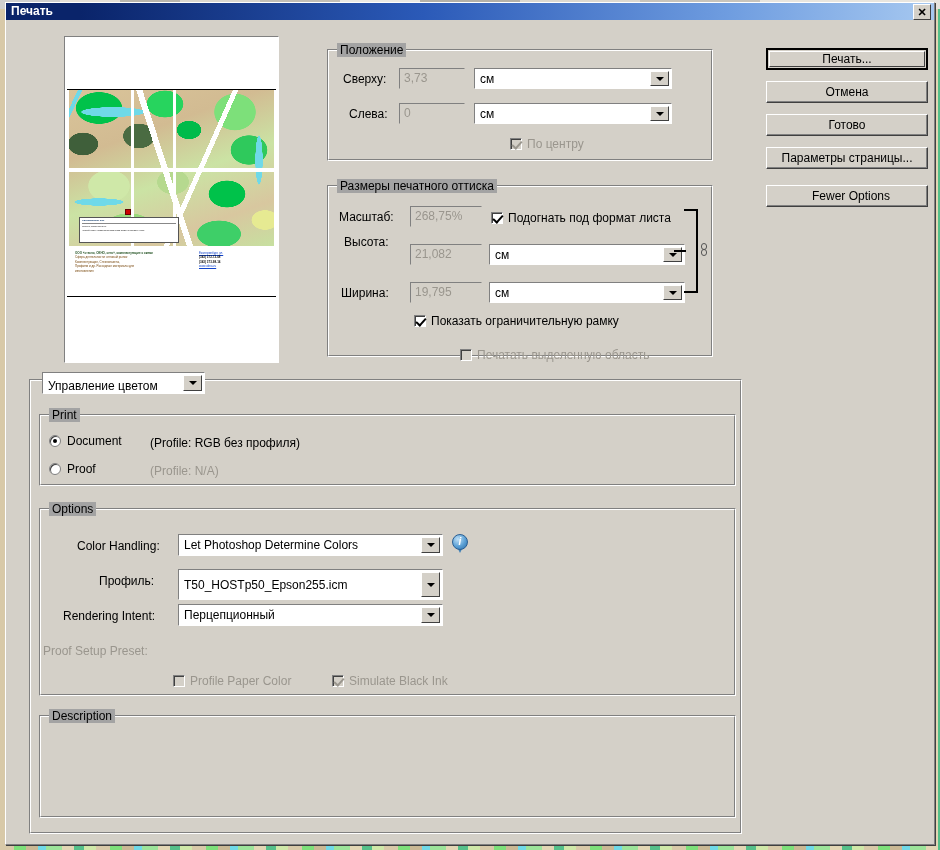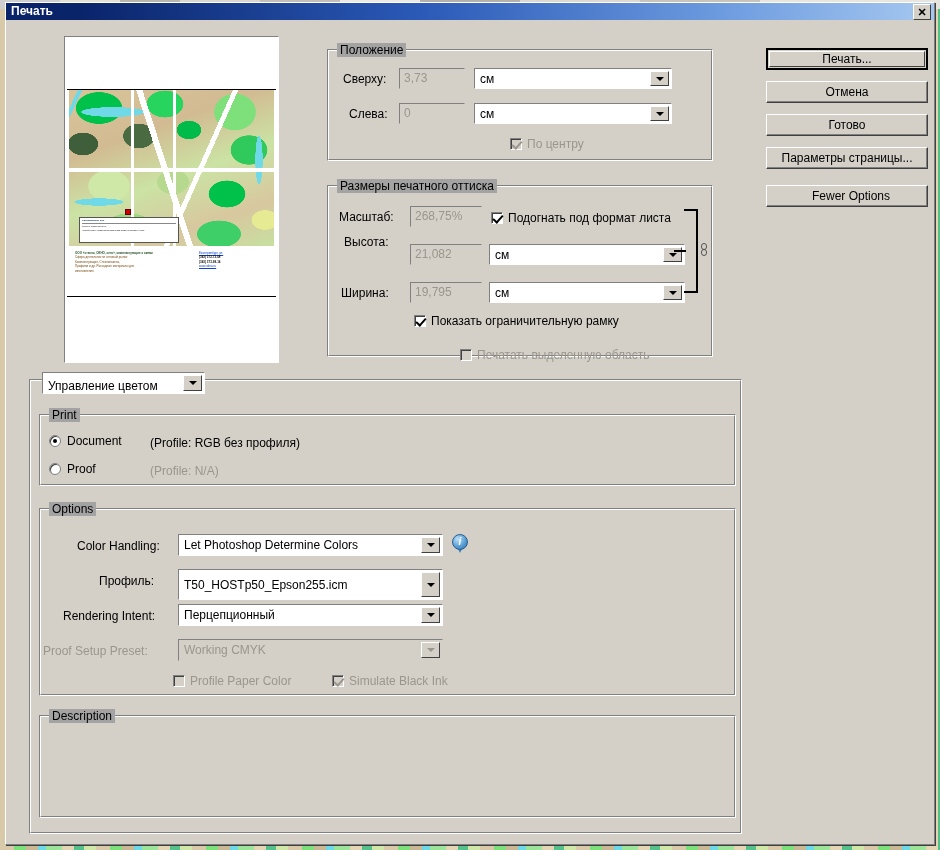--- a/index.html
+++ b/index.html
@@ -433,26 +433,20 @@
 
     <span class="lbl" style="left:23px;top:100px;">Rendering Intent:</span>
     <div class="combo" style="left:138px;top:95px;width:265px;height:22px;">
       <span class="txt">Перцепционный</span>
       <span class="arrow">
           <i></i>
         </span>
     </div>
 
     <span class="lbl dis" style="left:3px;top:135px;">Proof Setup Preset:</span>
-    <div class="combo dis" style="left:138px;top:130px;width:265px;height:22px;">
-      <span class="txt">Working CMYK</span>
-      <span class="arrow">
-          <i></i>
-        </span>
-    </div>
 
     <label class="chk dis" style="left:133px;top:165px;">
       <span class="box"></span>
       <span>Profile Paper Color</span>
     </label>
     <label class="chk dis" style="left:292px;top:165px;">
       <span class="box checked"></span>
       <span>Simulate Black Ink</span>
     </label>
   </div>

